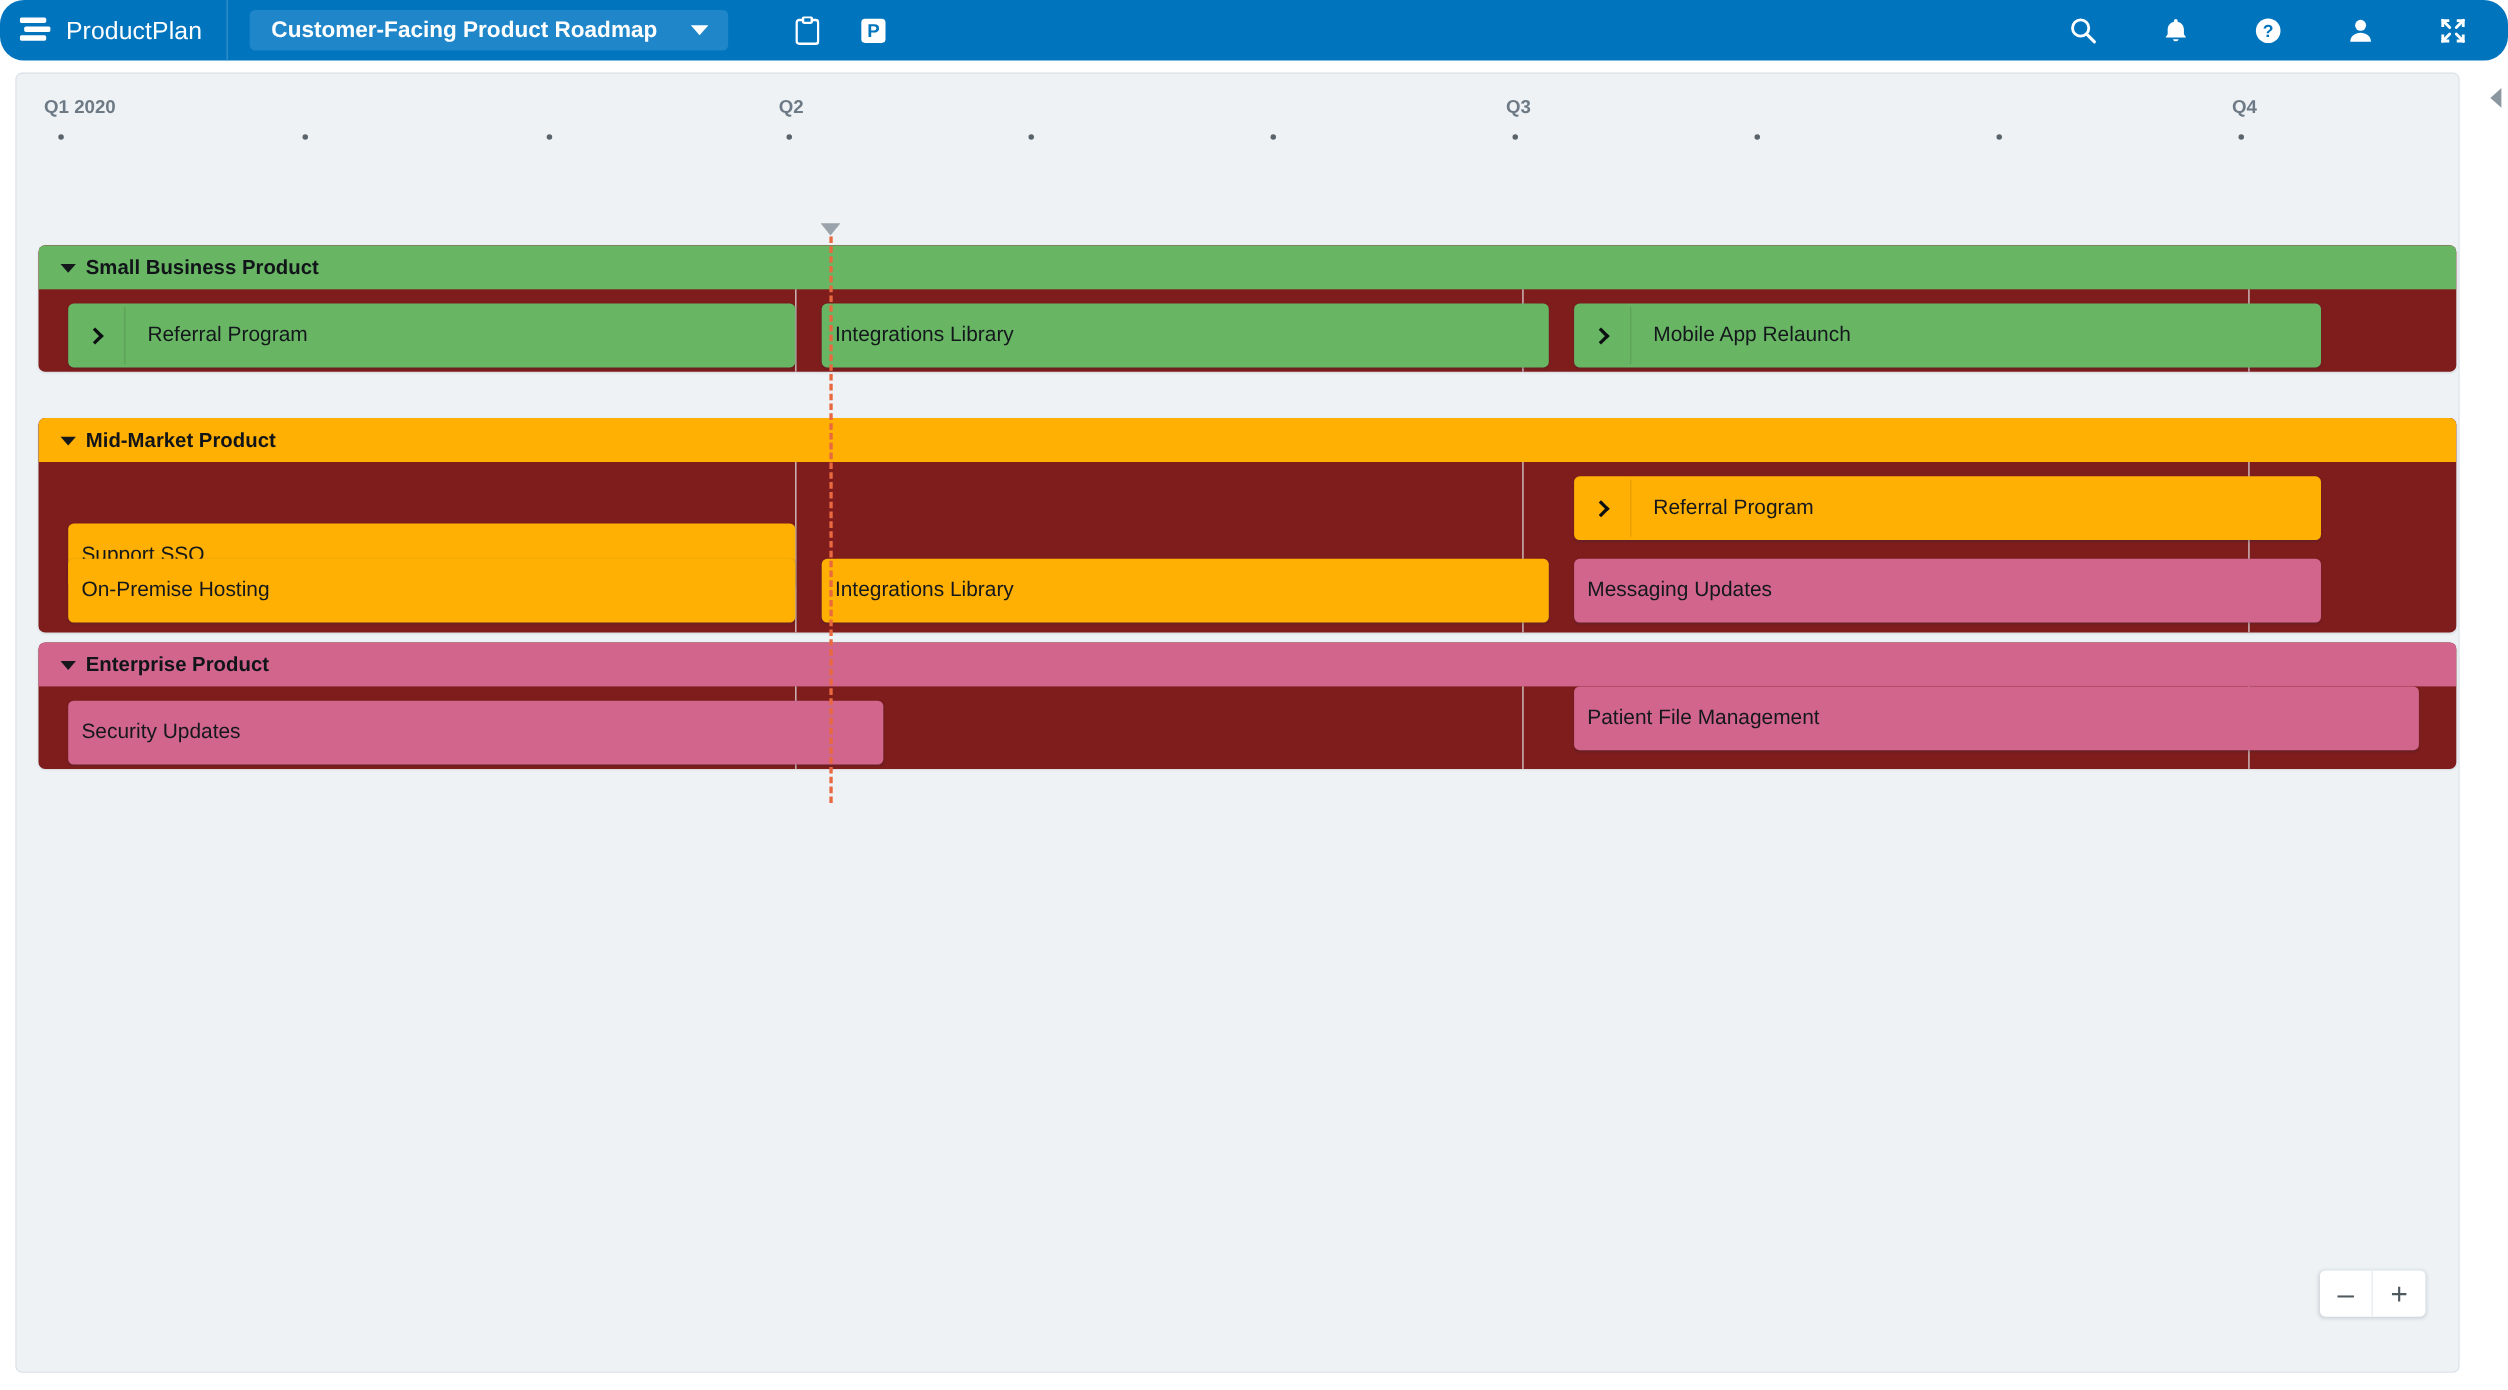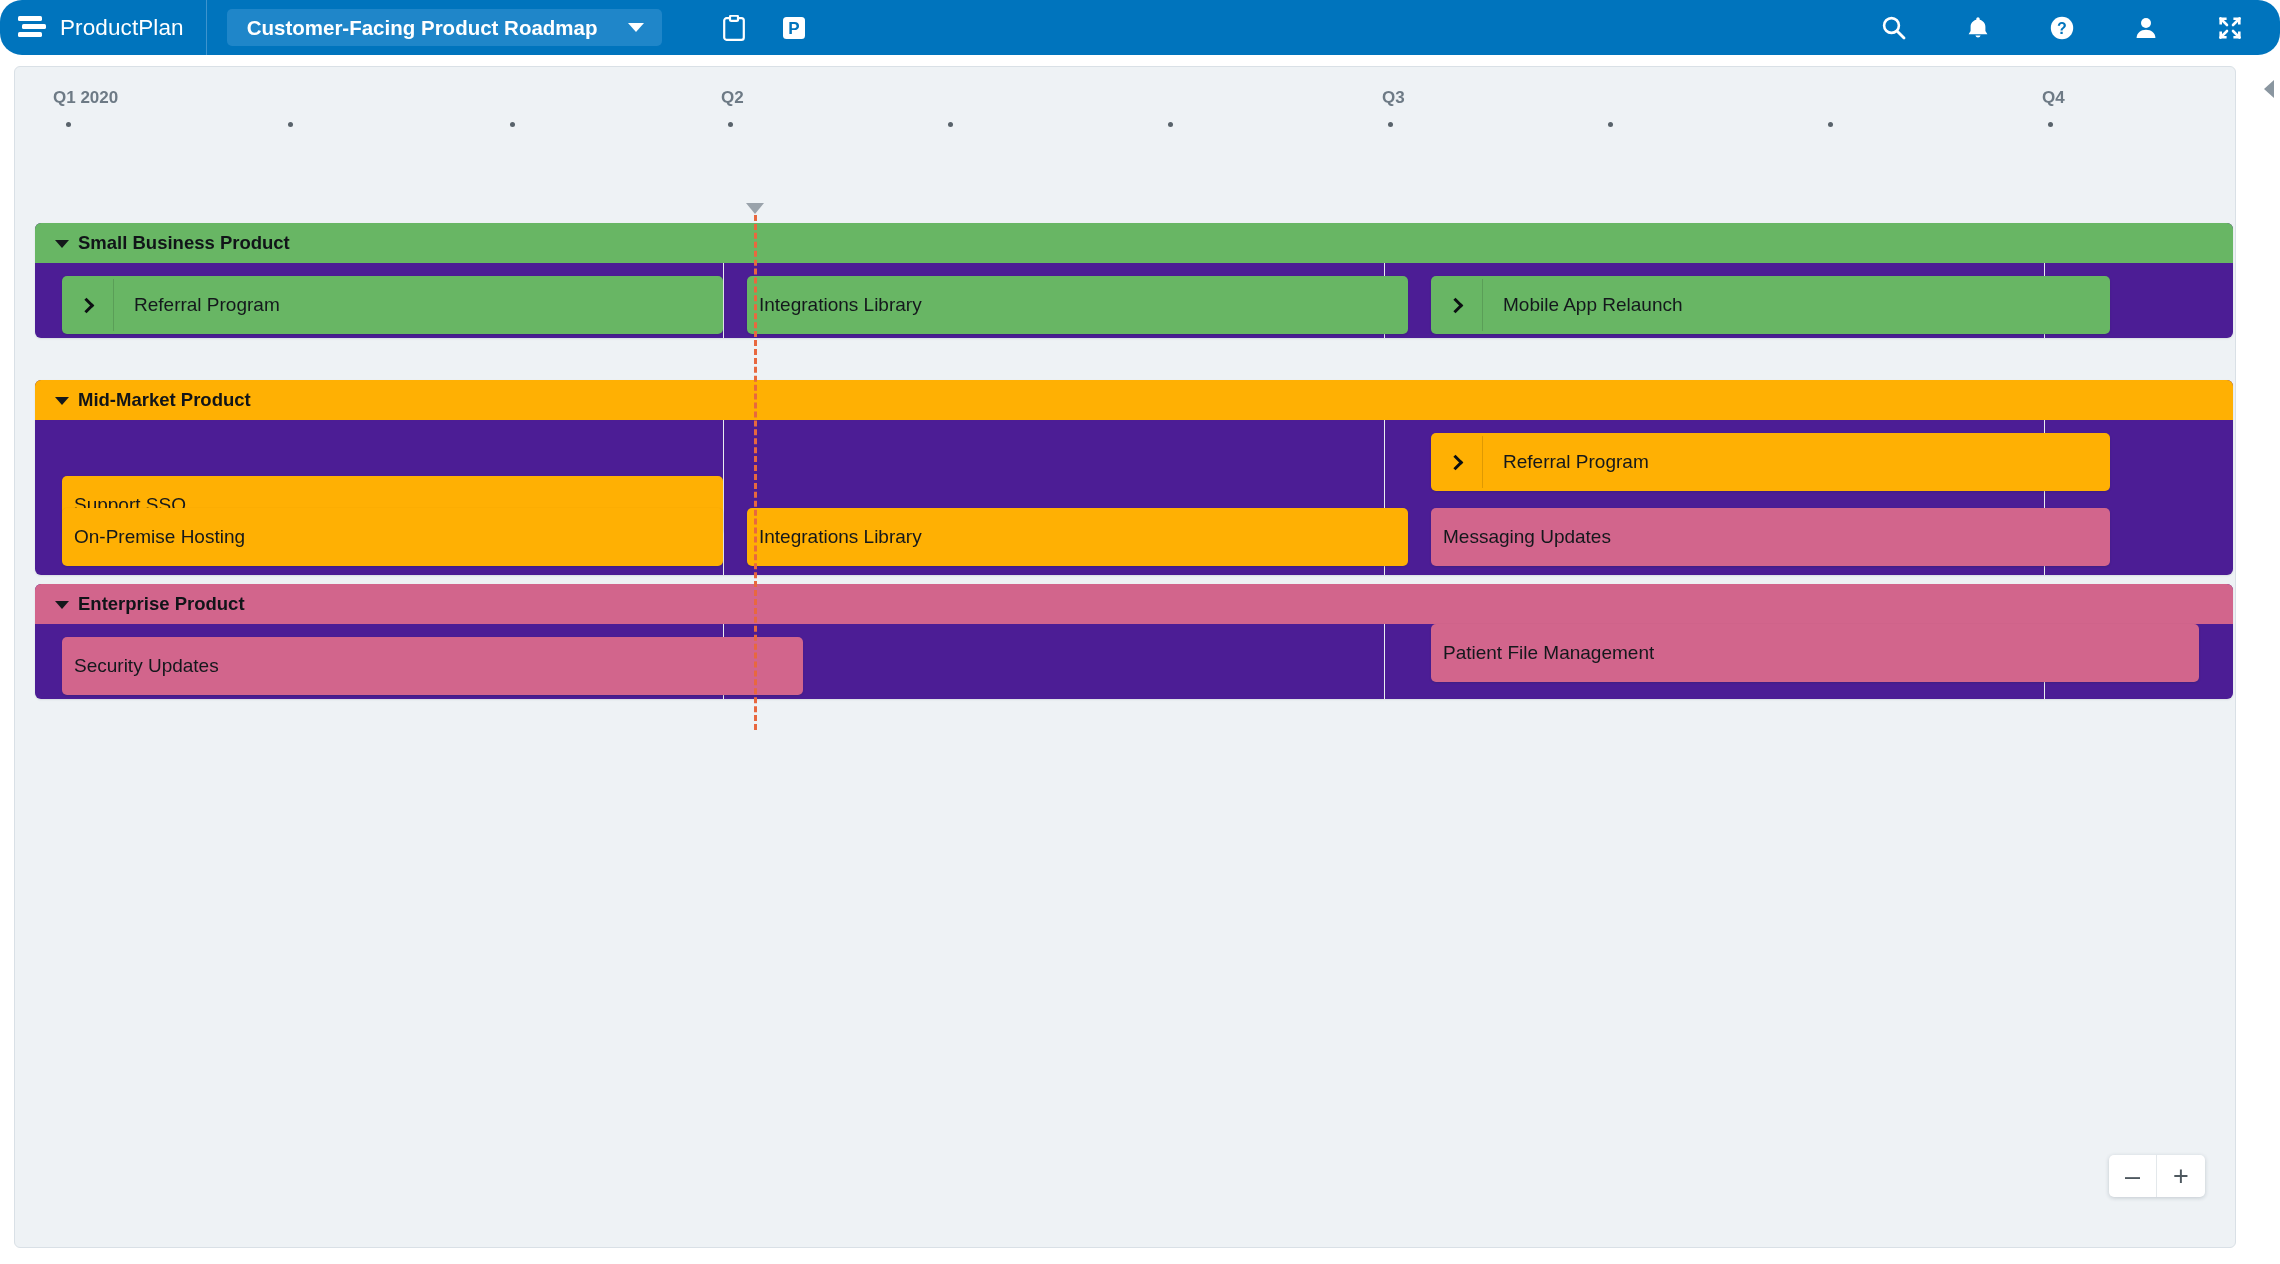--- a/index.html
+++ b/index.html
@@ -100,21 +100,21 @@
   .caret-left {
     width: 0; height: 0;
     border-top: 9px solid transparent;
     border-bottom: 9px solid transparent;
     border-right: 10px solid #8a96a0;
   }
 
   
   #timeline {
     position: absolute;
-    left: 18px; top: 0;
+    left: 5px; top: 0;
     width: 2222px; height: 75px;
   }
   .tl-label {
     position: absolute;
     top: 21px;
     color: #6d7a85;
     font-size: 17px;
     font-weight: bold;
     white-space: nowrap;
   }
@@ -145,21 +145,21 @@
     height: 515px;
     border-left: 3px dashed #e8683f;
     z-index: 39;
   }
 
   
   .lane {
     position: absolute;
     left: 20px;
     width: 2198px;
-    background: #4c1d95;
+    background: #7f1d1d;
     border-radius: 6px;
     box-shadow: 0 1px 2px rgba(20,40,60,0.10);
     overflow: hidden;
   }
   .lane-header {
     height: 40px;
     display: flex;
     align-items: center;
     padding-left: 20px;
     gap: 9px;

